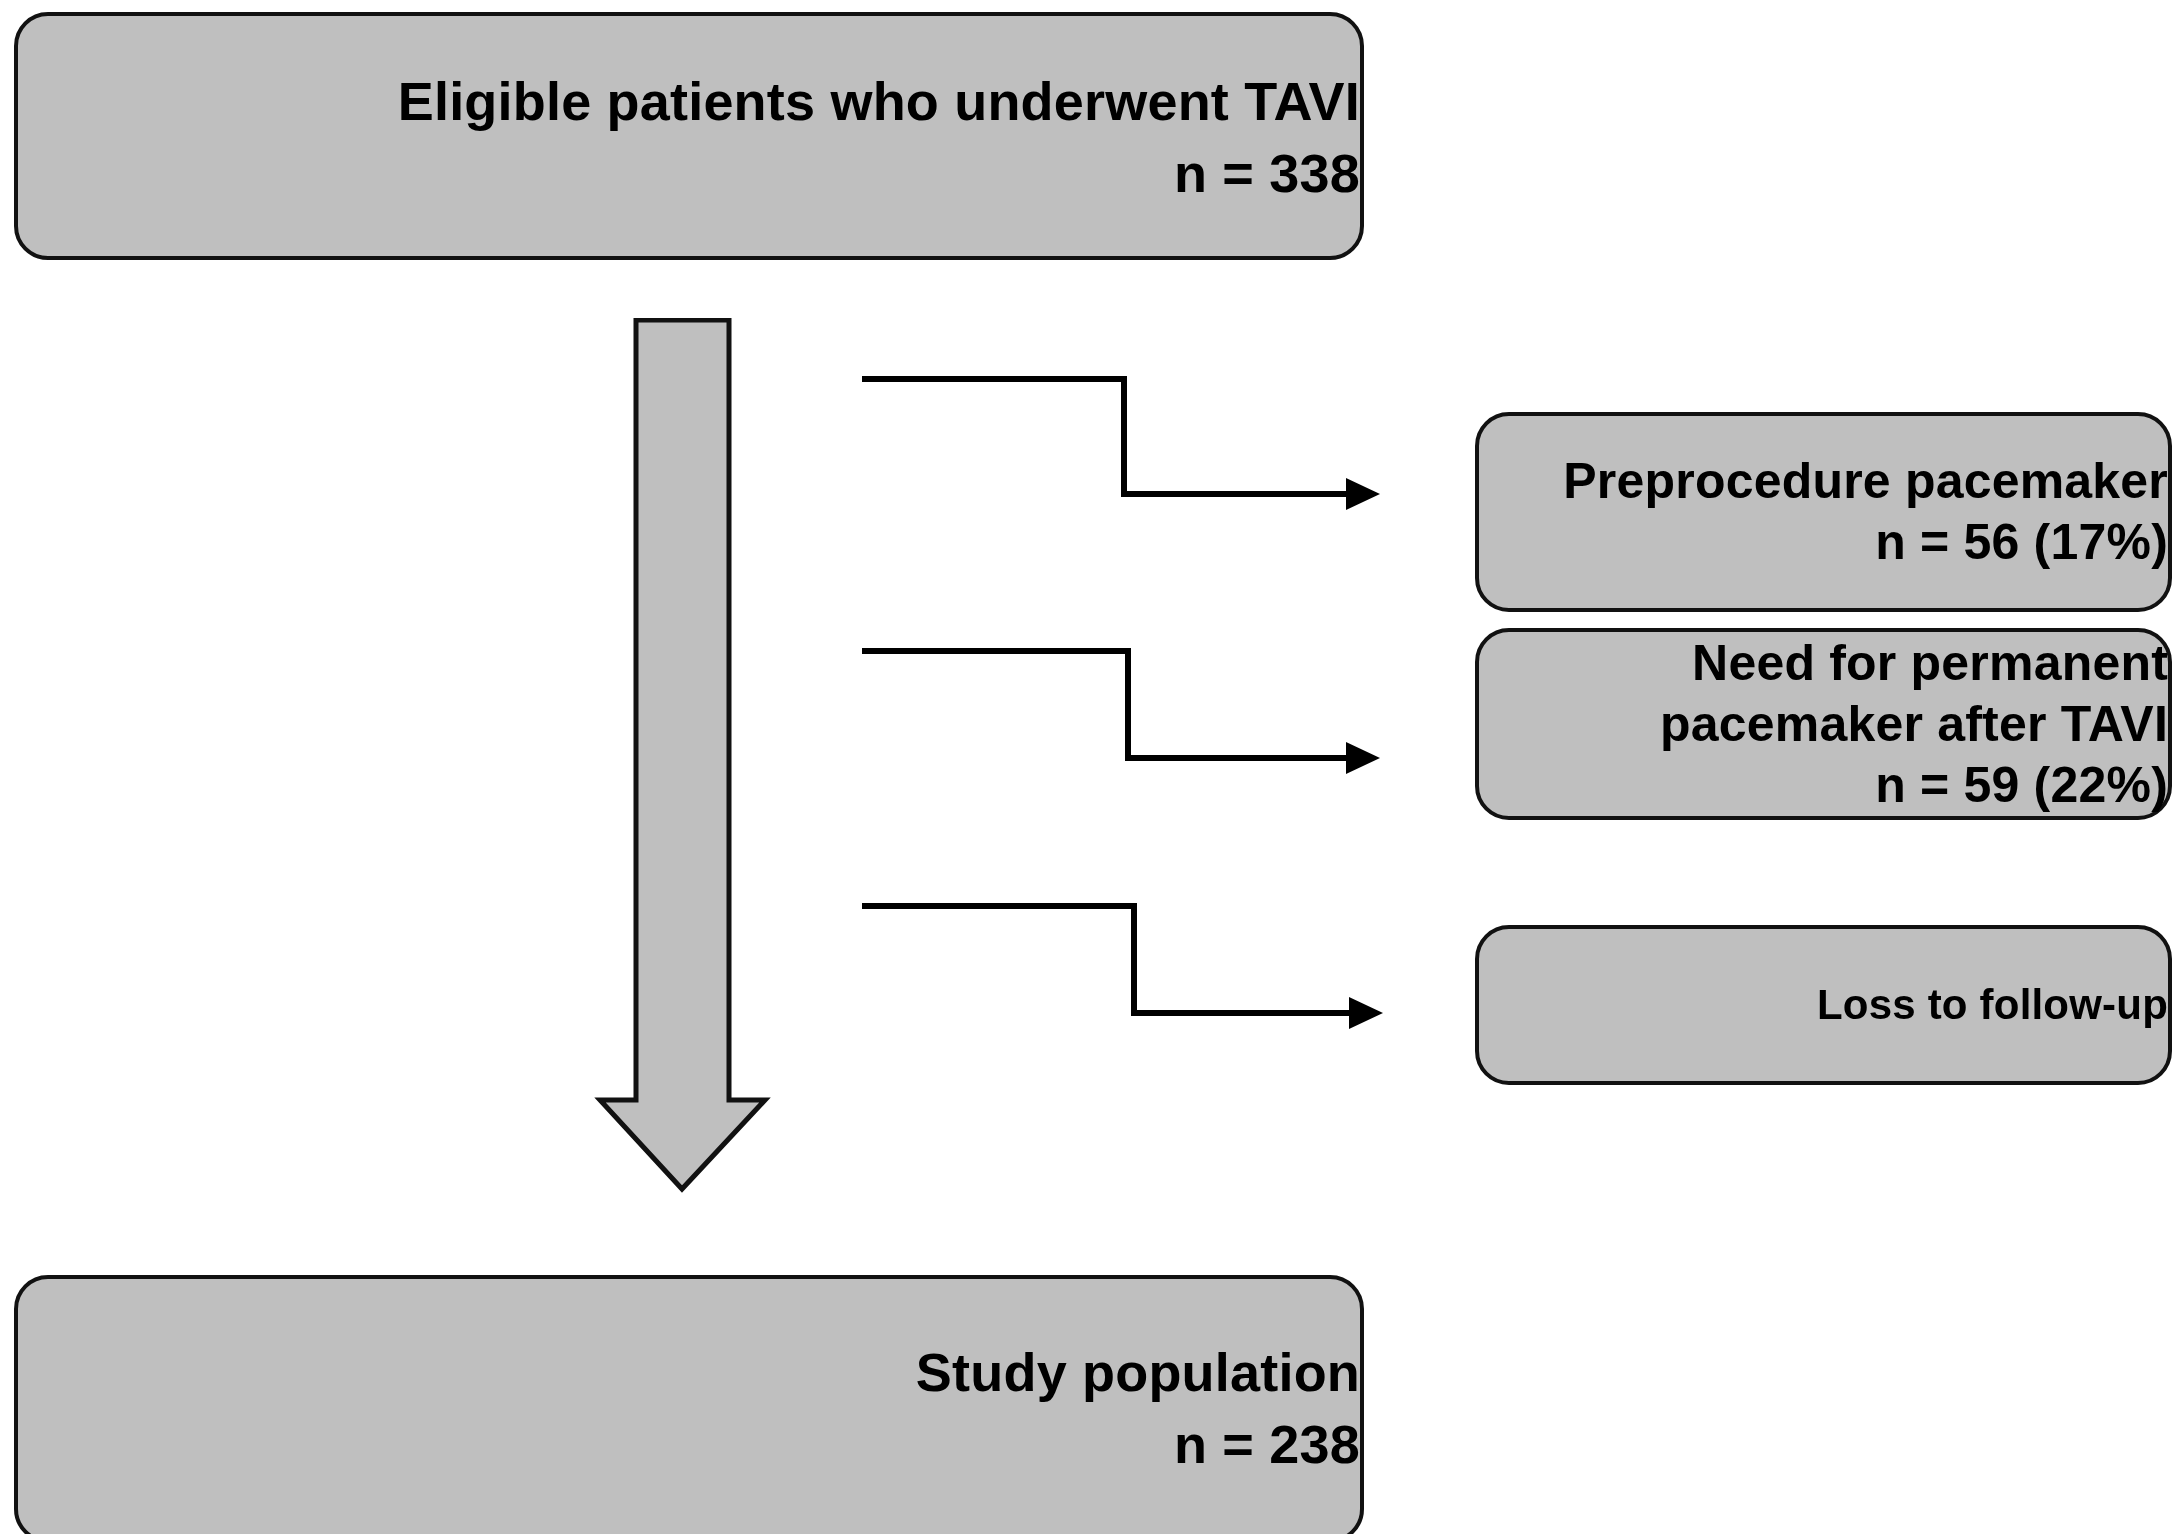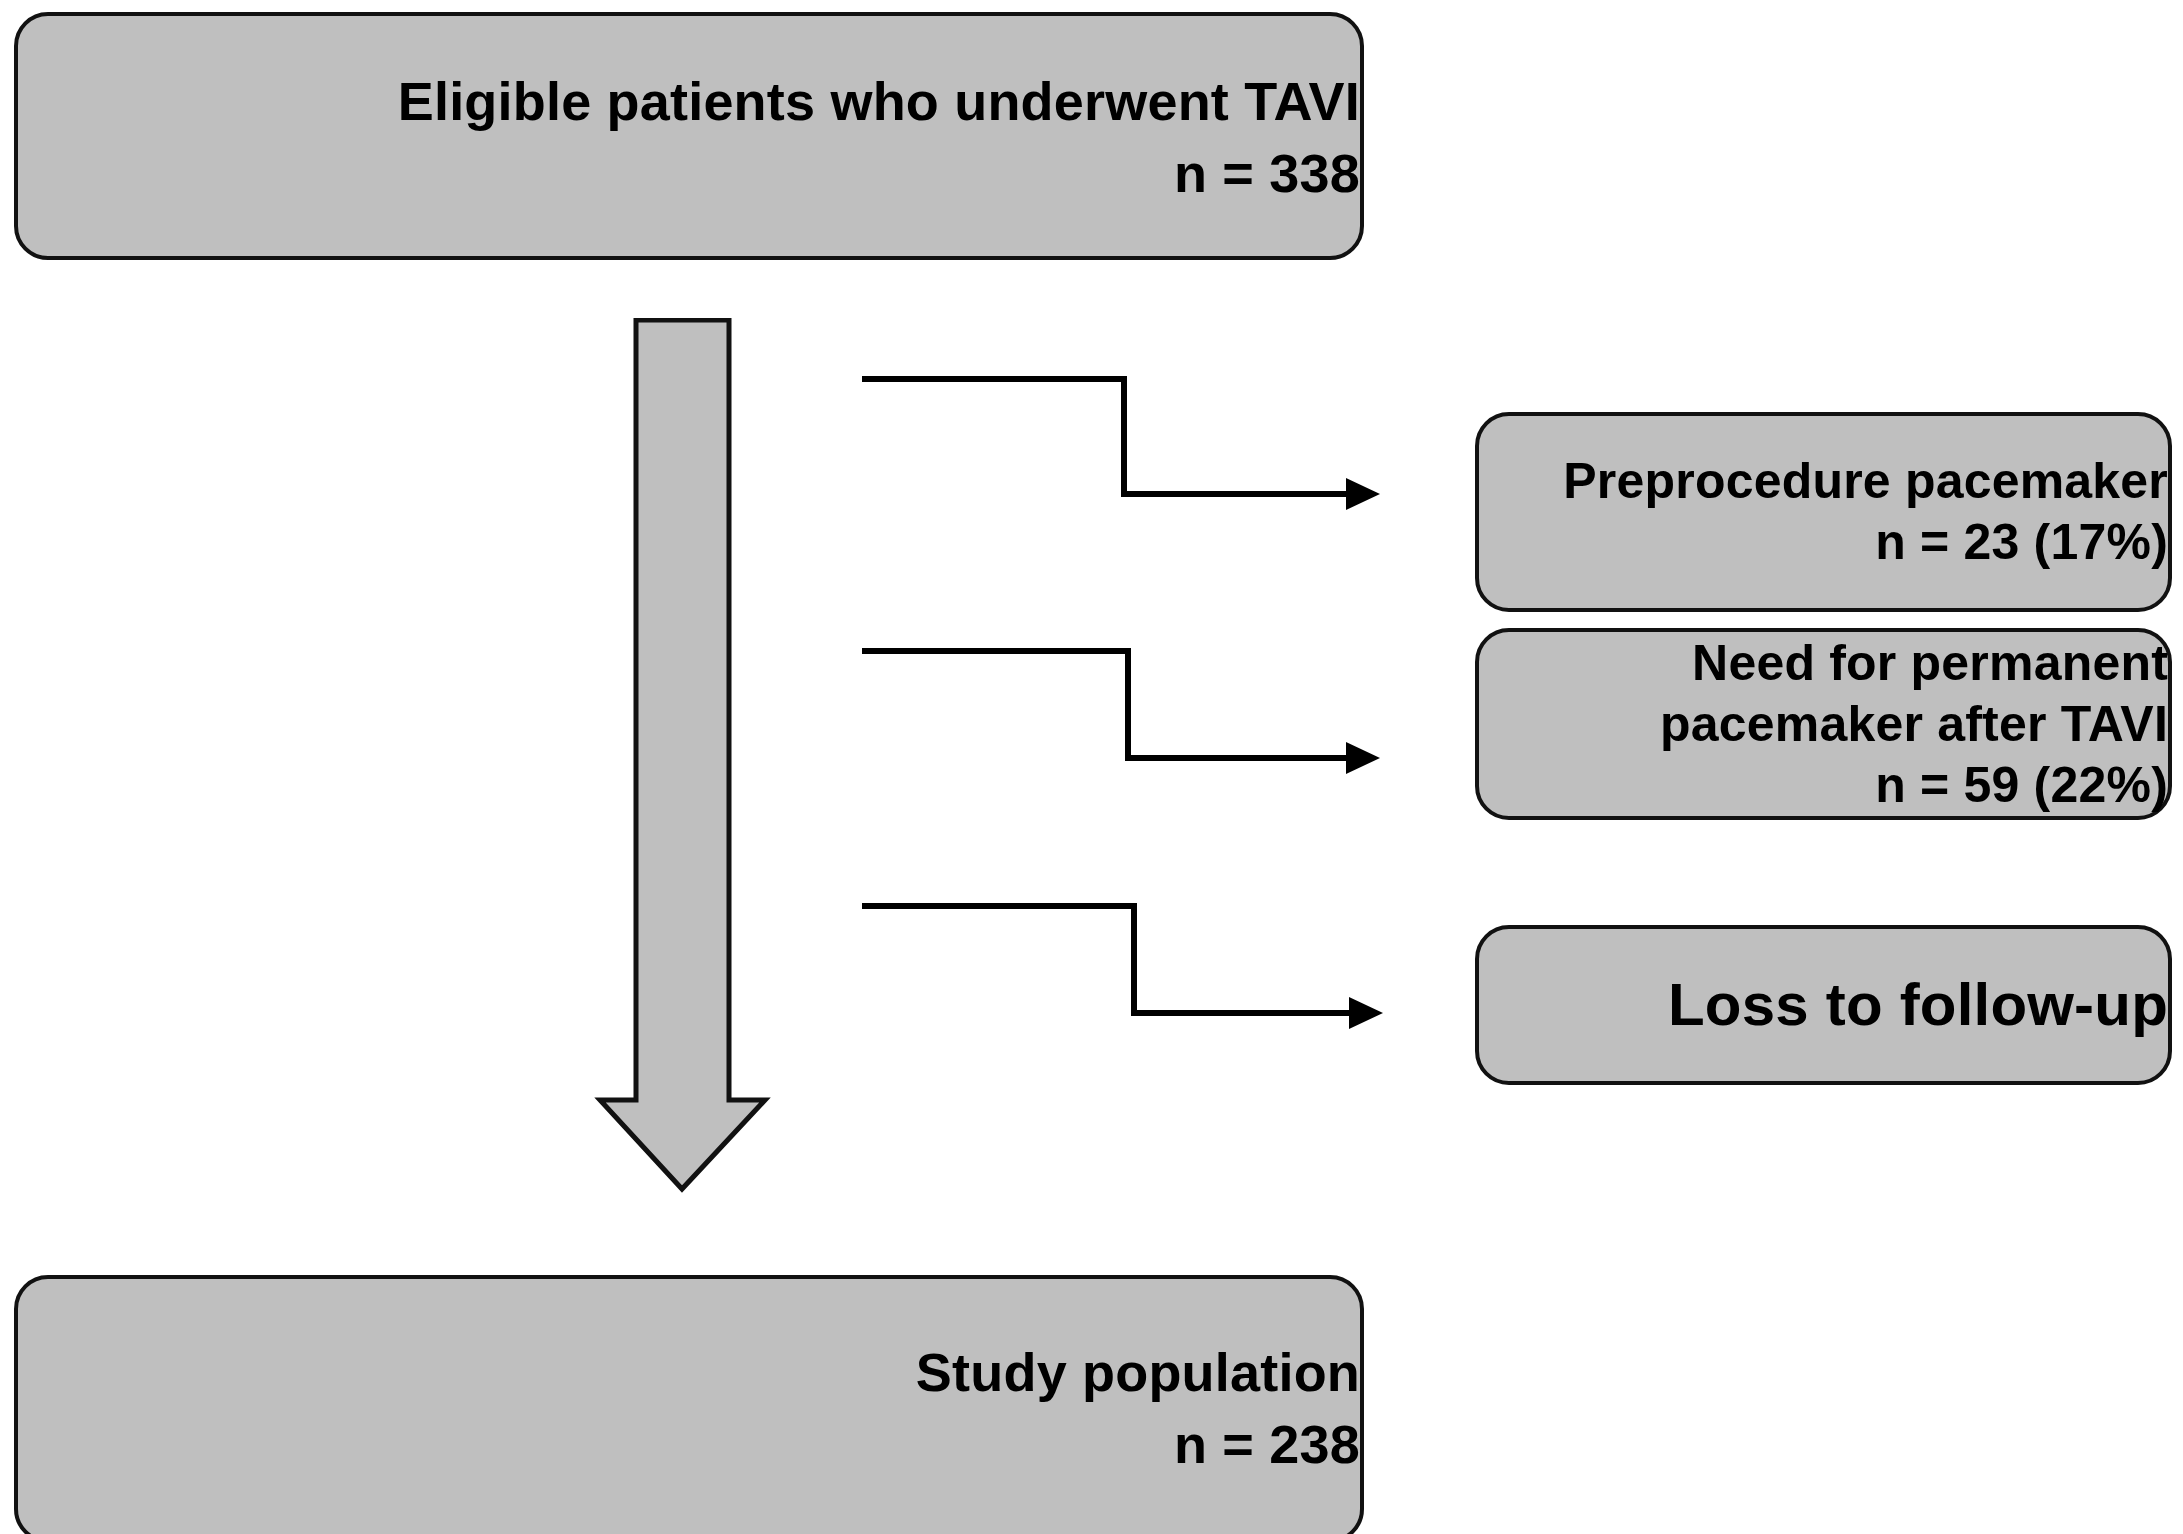--- a/index.html
+++ b/index.html
@@ -72,21 +72,21 @@
     top: 628px;
     width: 697px;
     height: 192px;
     font-size: 50px;
   }
   #node-loss {
     left: 1475px;
     top: 925px;
     width: 697px;
     height: 160px;
-    font-size: 60px;
+    font-size: 42px;
   }
 
   
   #main-arrow {
     position: absolute;
     left: 590px;
     top: 318px;
     width: 185px;
     height: 875px;
   }
@@ -136,21 +136,21 @@
 
   <div class="connector" id="connector-3">
     <svg width="530" height="160" viewBox="0 0 530 160" xmlns="http://www.w3.org/2000/svg" aria-hidden="true">
       <path d="M 2,19 L 274,19 L 274,126 L 489,126" fill="none" stroke="#000000" stroke-width="6"></path>
       <polygon points="489,110 523,126 489,142" fill="#000000"></polygon>
     </svg>
   </div>
 
   <div class="node" id="node-preproc">
     <span class="line">Preprocedure pacemaker</span>
-    <span class="line">n = 23 (17%)</span>
+    <span class="line">n = 56 (17%)</span>
   </div>
 
   <div class="node" id="node-permanent">
     <span class="line">Need for permanent</span>
     <span class="line">pacemaker after TAVI</span>
     <span class="line">n = 59 (22%)</span>
   </div>
 
   <div class="node" id="node-loss">
     <span class="line">Loss to follow-up</span>

